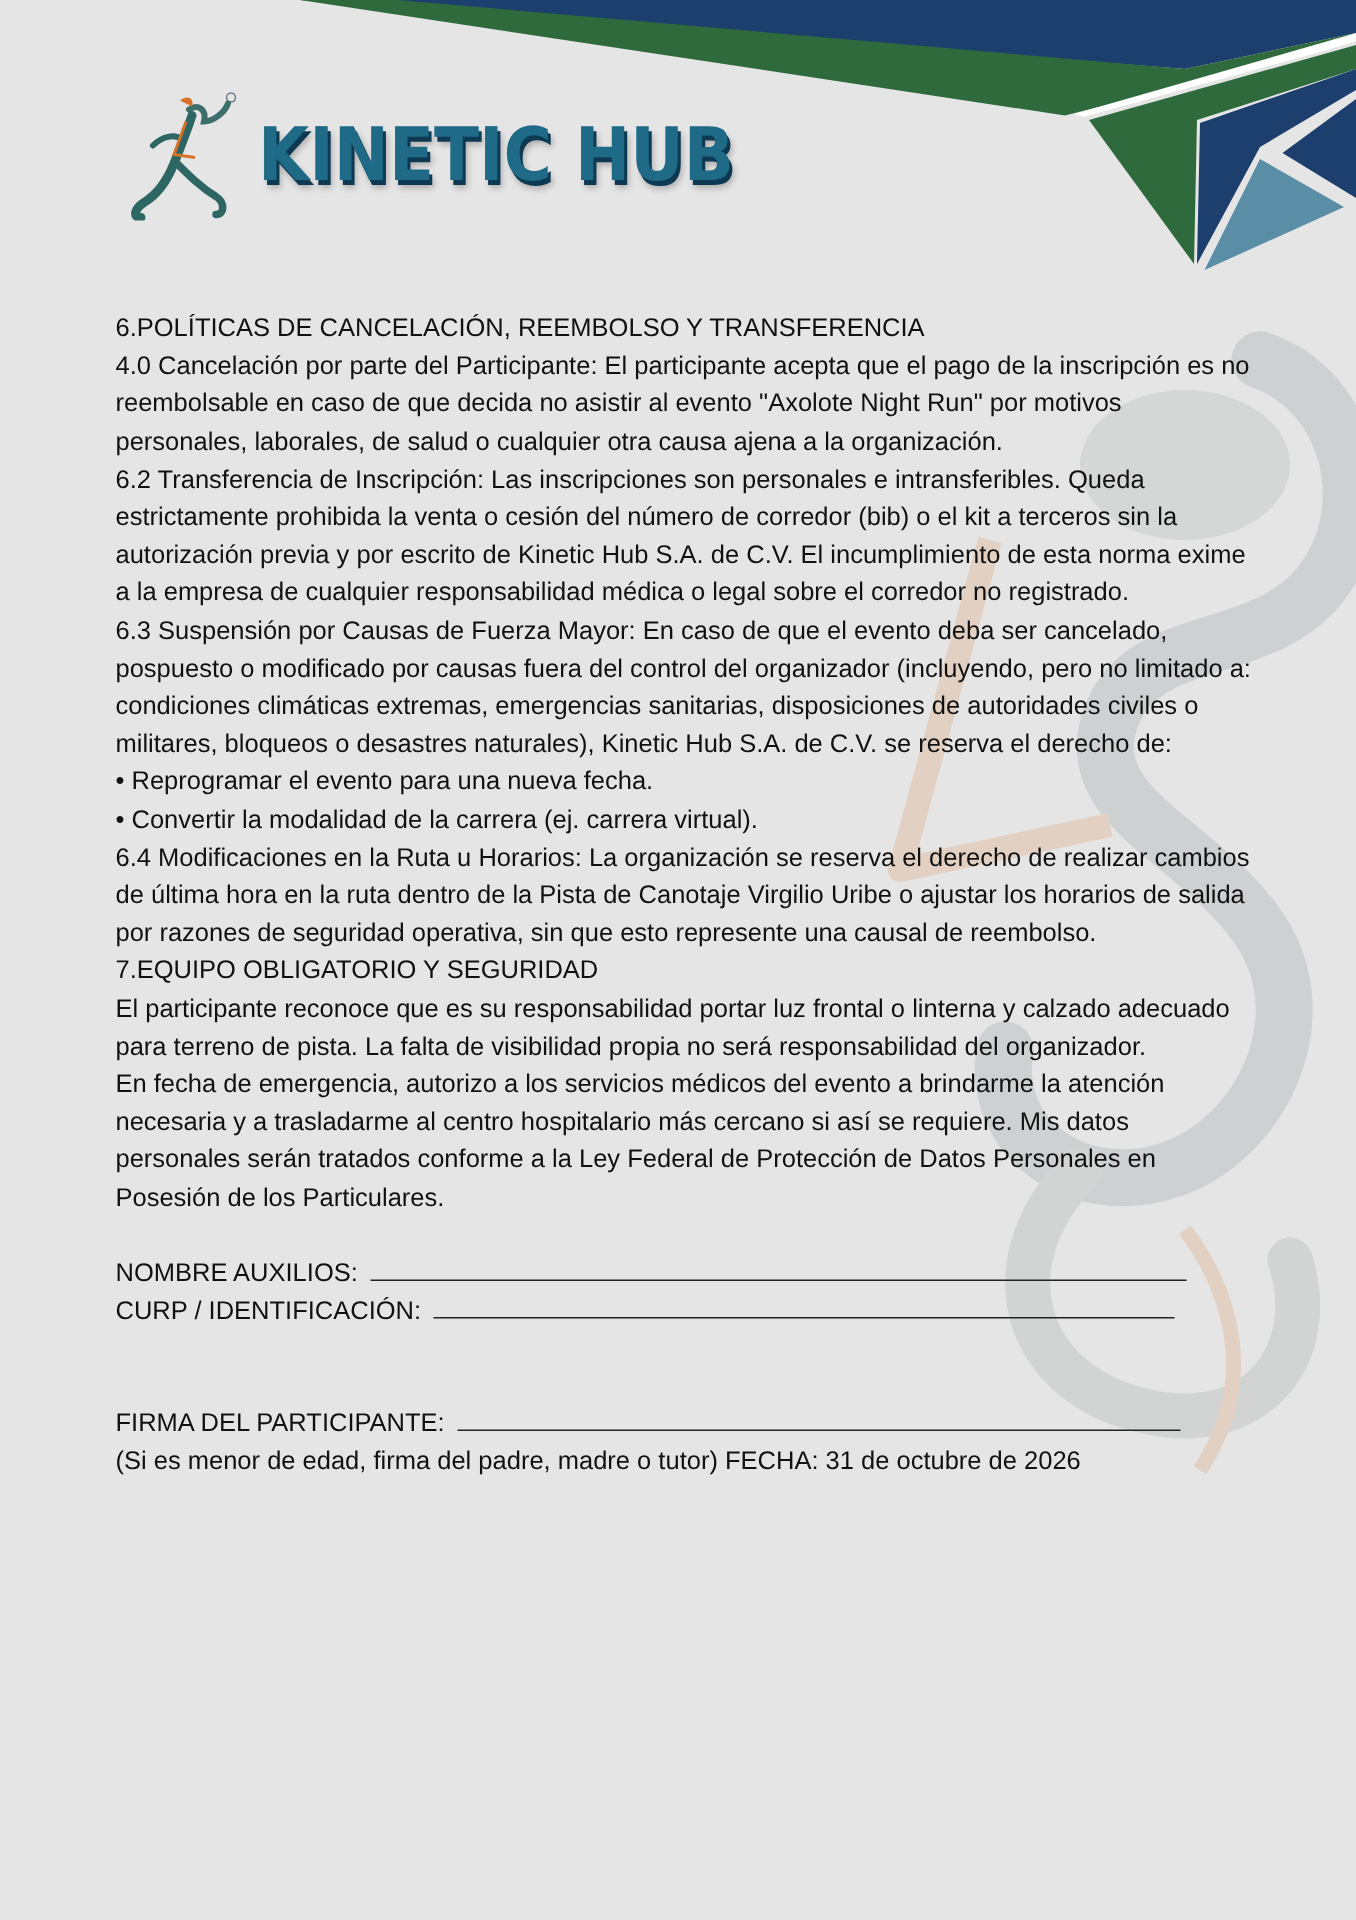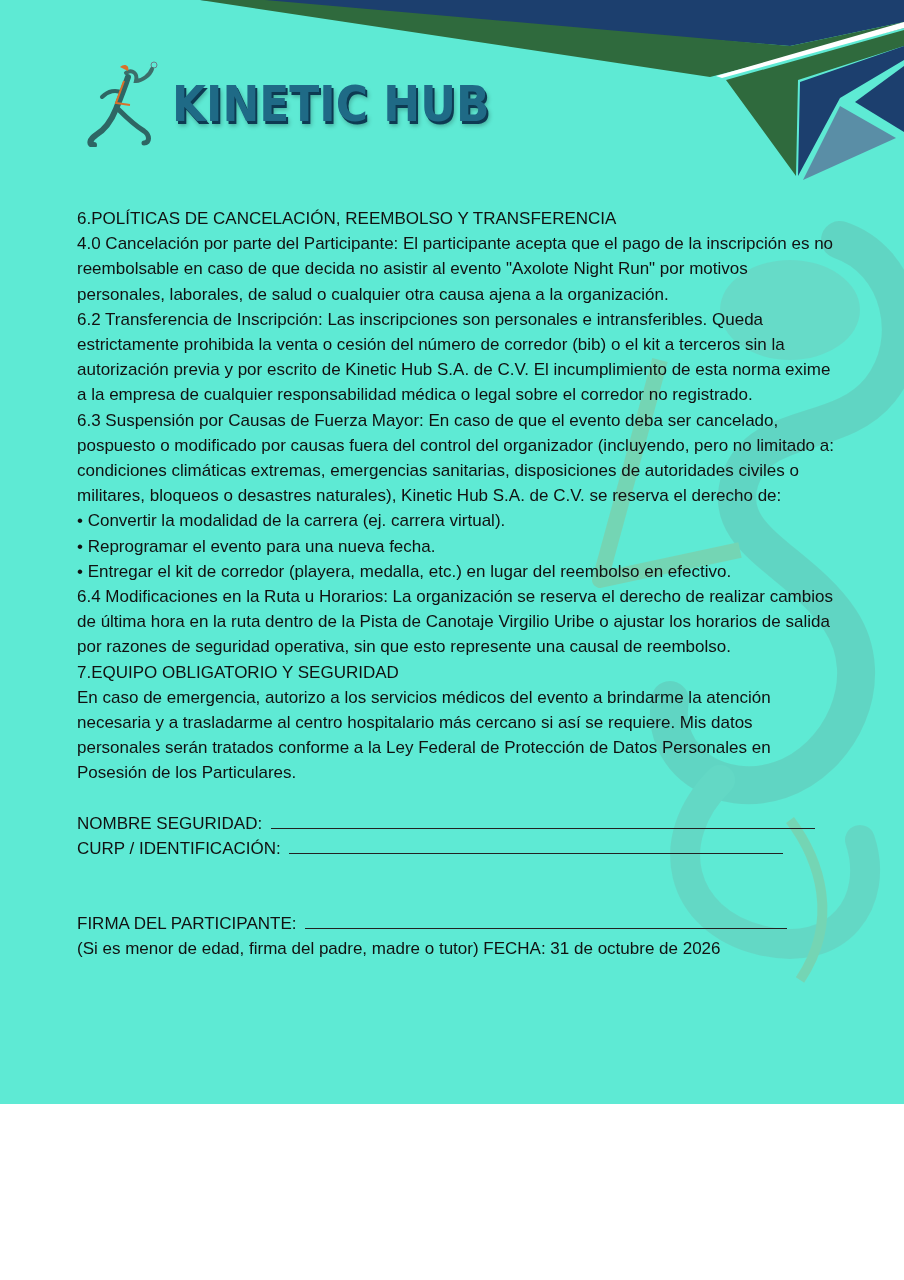--- a/index.html
+++ b/index.html
@@ -3,23 +3,23 @@
   <meta charset="utf-8">
   <style>
     html, body {
       margin: 0;
       padding: 0;
       background: #ffffff;
     }
     .page {
       position: relative;
       width: 904px;
-      height: 1104px;
+      height: 1280px;
       overflow: hidden;
-      background: #5eead4;
+      background: #e5e5e5;
       font-family: "Liberation Sans", sans-serif;
     }
     .corner-art {
       position: absolute;
       top: 0;
       left: 0;
       width: 904px;
       height: 200px;
       z-index: 1;
     }
@@ -123,31 +123,31 @@
       <path d="M38,22 L30,44 L44,46" fill="none" stroke="#d9702a" stroke-width="2"></path>
     </svg>
     <span class="logo-text">KINETIC HUB</span>
   </div>
 
   <div class="content">
     <p>6.POLÍTICAS DE CANCELACIÓN, REEMBOLSO Y TRANSFERENCIA</p>
     <p>4.0 Cancelación por parte del Participante: El participante acepta que el pago de la inscripción es no reembolsable en caso de que decida no asistir al evento "Axolote Night Run" por motivos personales, laborales, de salud o cualquier otra causa ajena a la organización.</p>
     <p>6.2 Transferencia de Inscripción: Las inscripciones son personales e intransferibles. Queda estrictamente prohibida la venta o cesión del número de corredor (bib) o el kit a terceros sin la autorización previa y por escrito de Kinetic Hub S.A. de C.V. El incumplimiento de esta norma exime a la empresa de cualquier responsabilidad médica o legal sobre el corredor no registrado.</p>
     <p>6.3 Suspensión por Causas de Fuerza Mayor: En caso de que el evento deba ser cancelado, pospuesto o modificado por causas fuera del control del organizador (incluyendo, pero no limitado a: condiciones climáticas extremas, emergencias sanitarias, disposiciones de autoridades civiles o militares, bloqueos o desastres naturales), Kinetic Hub S.A. de C.V. se reserva el derecho de:</p>
+    <p>• Reprogramar el evento para una nueva fecha.</p>
     <p>• Convertir la modalidad de la carrera (ej. carrera virtual).</p>
-    <p>• Reprogramar el evento para una nueva fecha.</p>
-    <p>• Entregar el kit de corredor (playera, medalla, etc.) en lugar del reembolso en efectivo.</p>
     <p>6.4 Modificaciones en la Ruta u Horarios: La organización se reserva el derecho de realizar cambios de última hora en la ruta dentro de la Pista de Canotaje Virgilio Uribe o ajustar los horarios de salida por razones de seguridad operativa, sin que esto represente una causal de reembolso.</p>
     <p>7.EQUIPO OBLIGATORIO Y SEGURIDAD</p>
-    <p>En caso de emergencia, autorizo a los servicios médicos del evento a brindarme la atención necesaria y a trasladarme al centro hospitalario más cercano si así se requiere. Mis datos personales serán tratados conforme a la Ley Federal de Protección de Datos Personales en Posesión de los Particulares.</p>
+    <p>El participante reconoce que es su responsabilidad portar luz frontal o linterna y calzado adecuado para terreno de pista. La falta de visibilidad propia no será responsabilidad del organizador.</p>
+    <p>En fecha de emergencia, autorizo a los servicios médicos del evento a brindarme la atención necesaria y a trasladarme al centro hospitalario más cercano si así se requiere. Mis datos personales serán tratados conforme a la Ley Federal de Protección de Datos Personales en Posesión de los Particulares.</p>
 
     <div class="spacer-1"></div>
 
     <p>
-      <span>NOMBRE SEGURIDAD:</span>
+      <span>NOMBRE AUXILIOS:</span>
       <span class="field-line" style="width:544px"></span>
     </p>
     <p>
       <span>CURP / IDENTIFICACIÓN:</span>
       <span class="field-line" style="width:494px"></span>
     </p>
 
     <div class="spacer-3"></div>
 
     <p>

